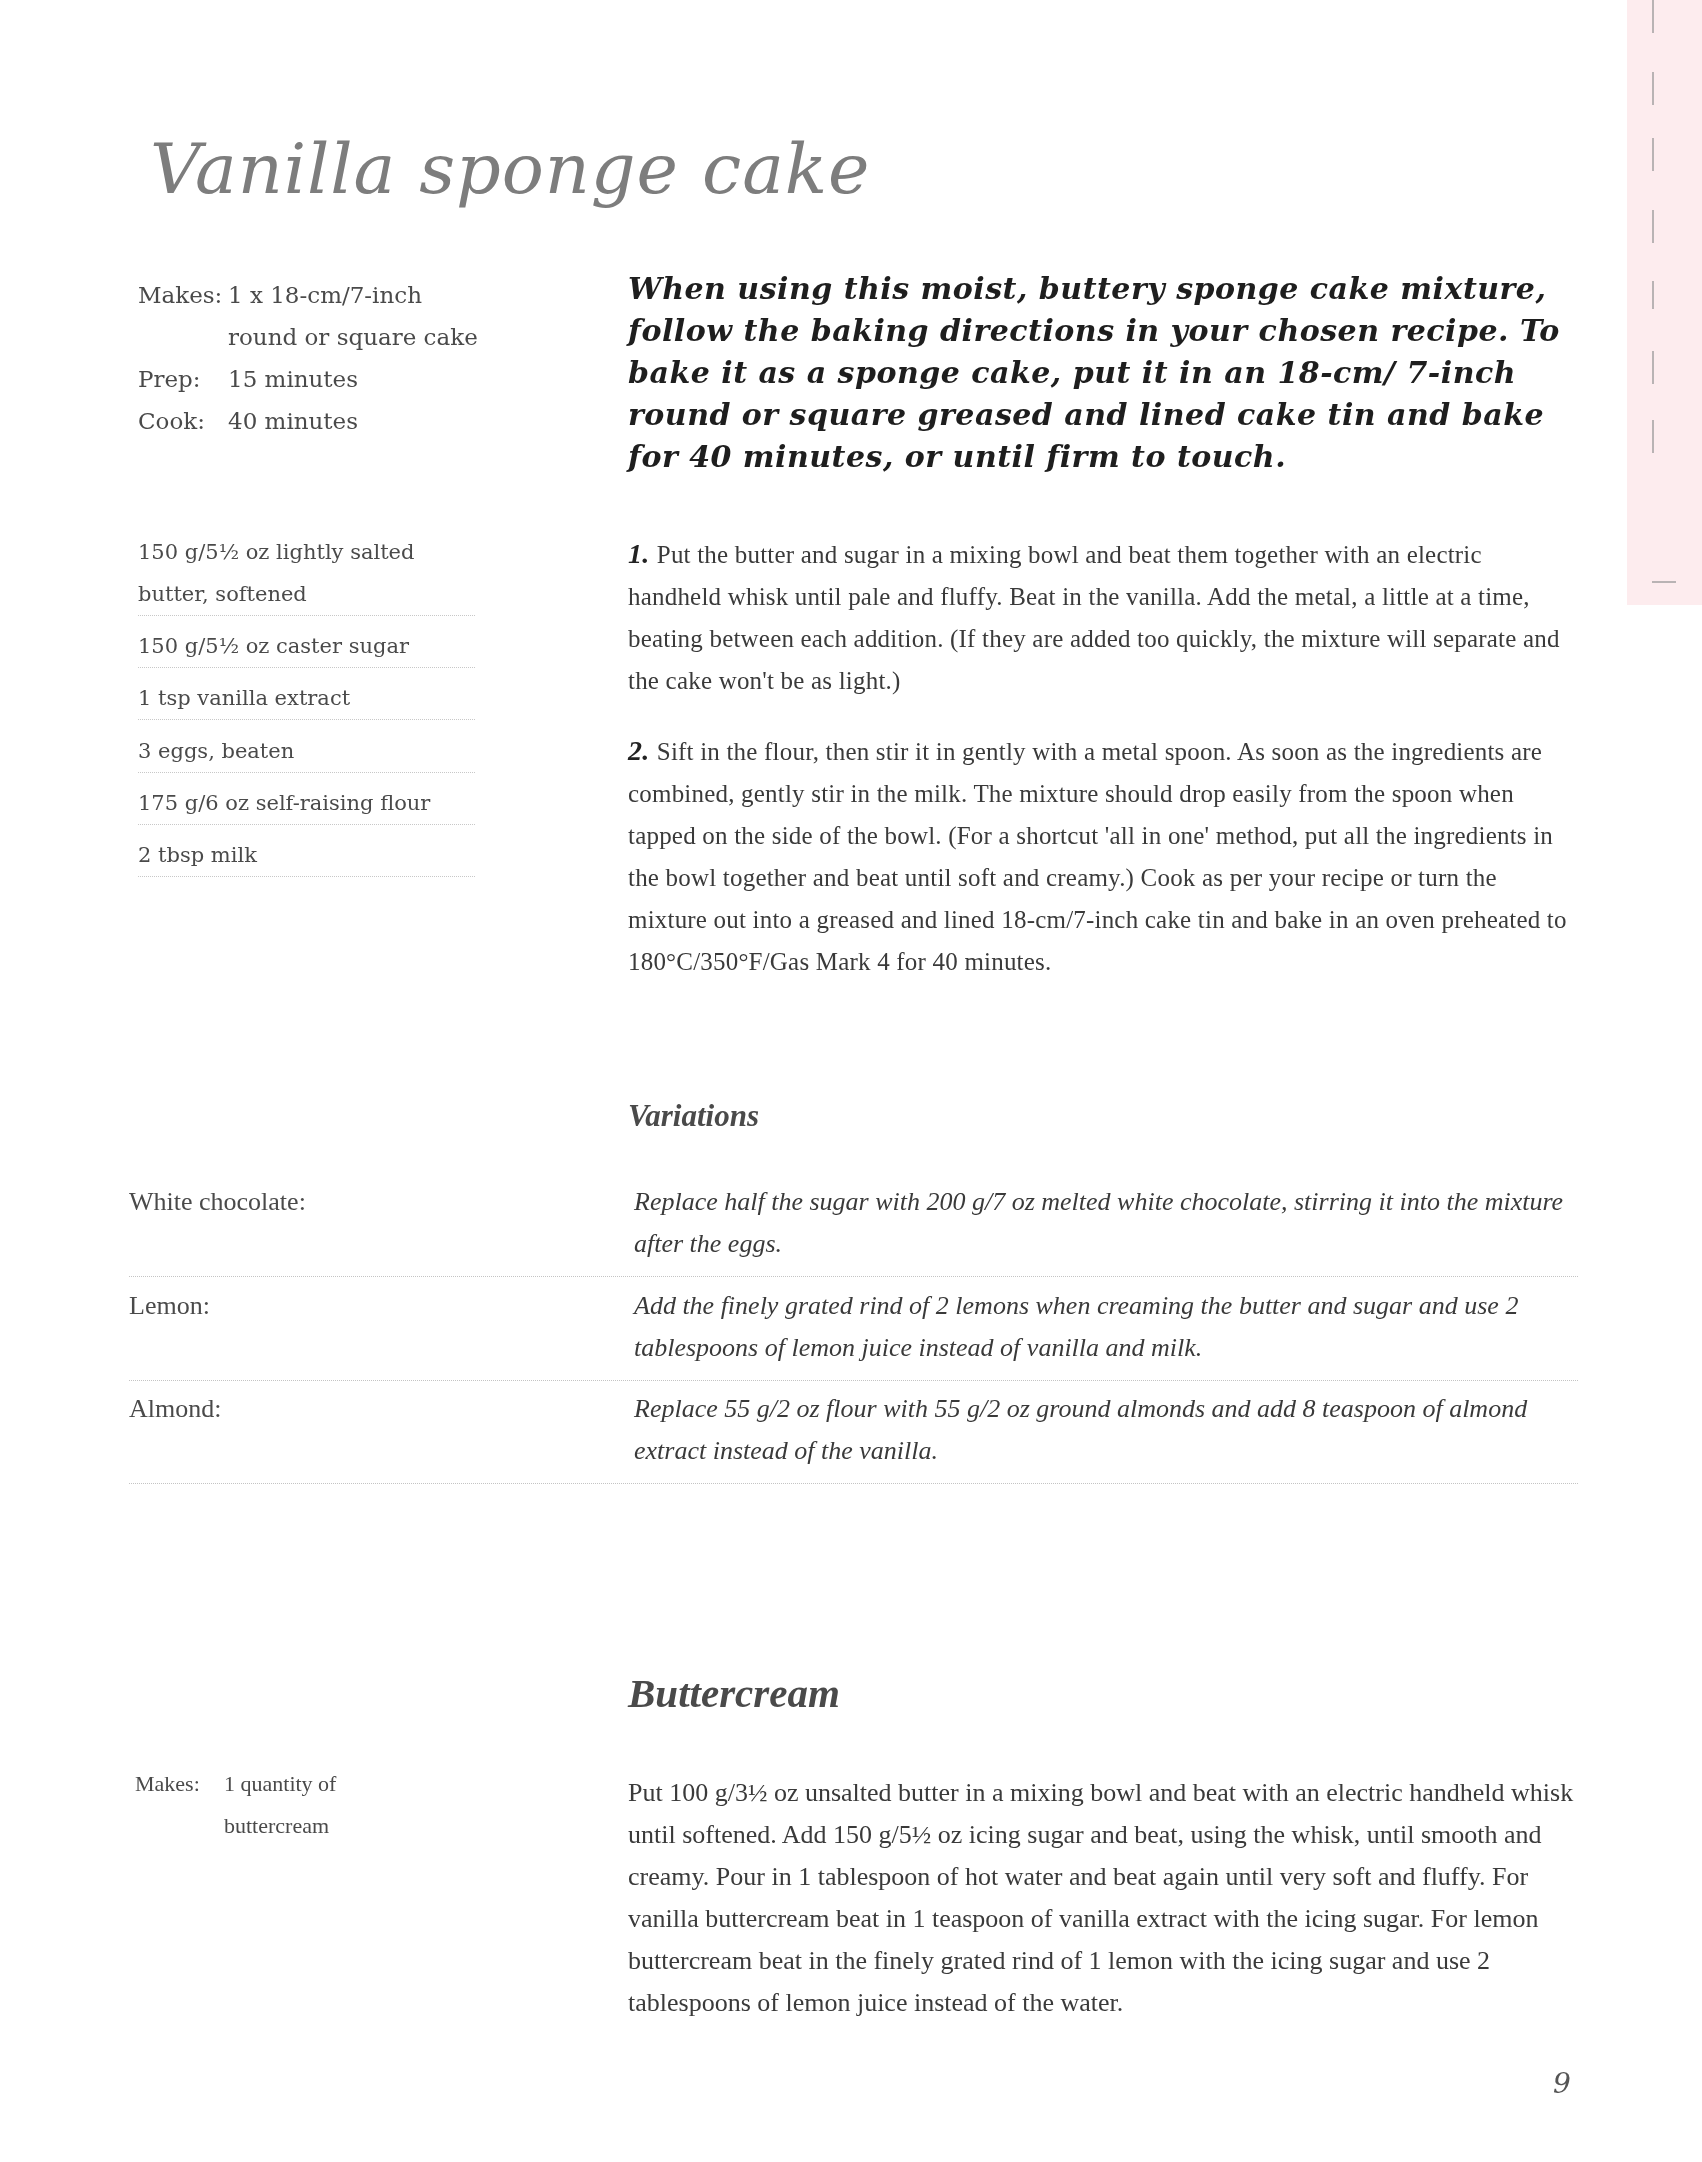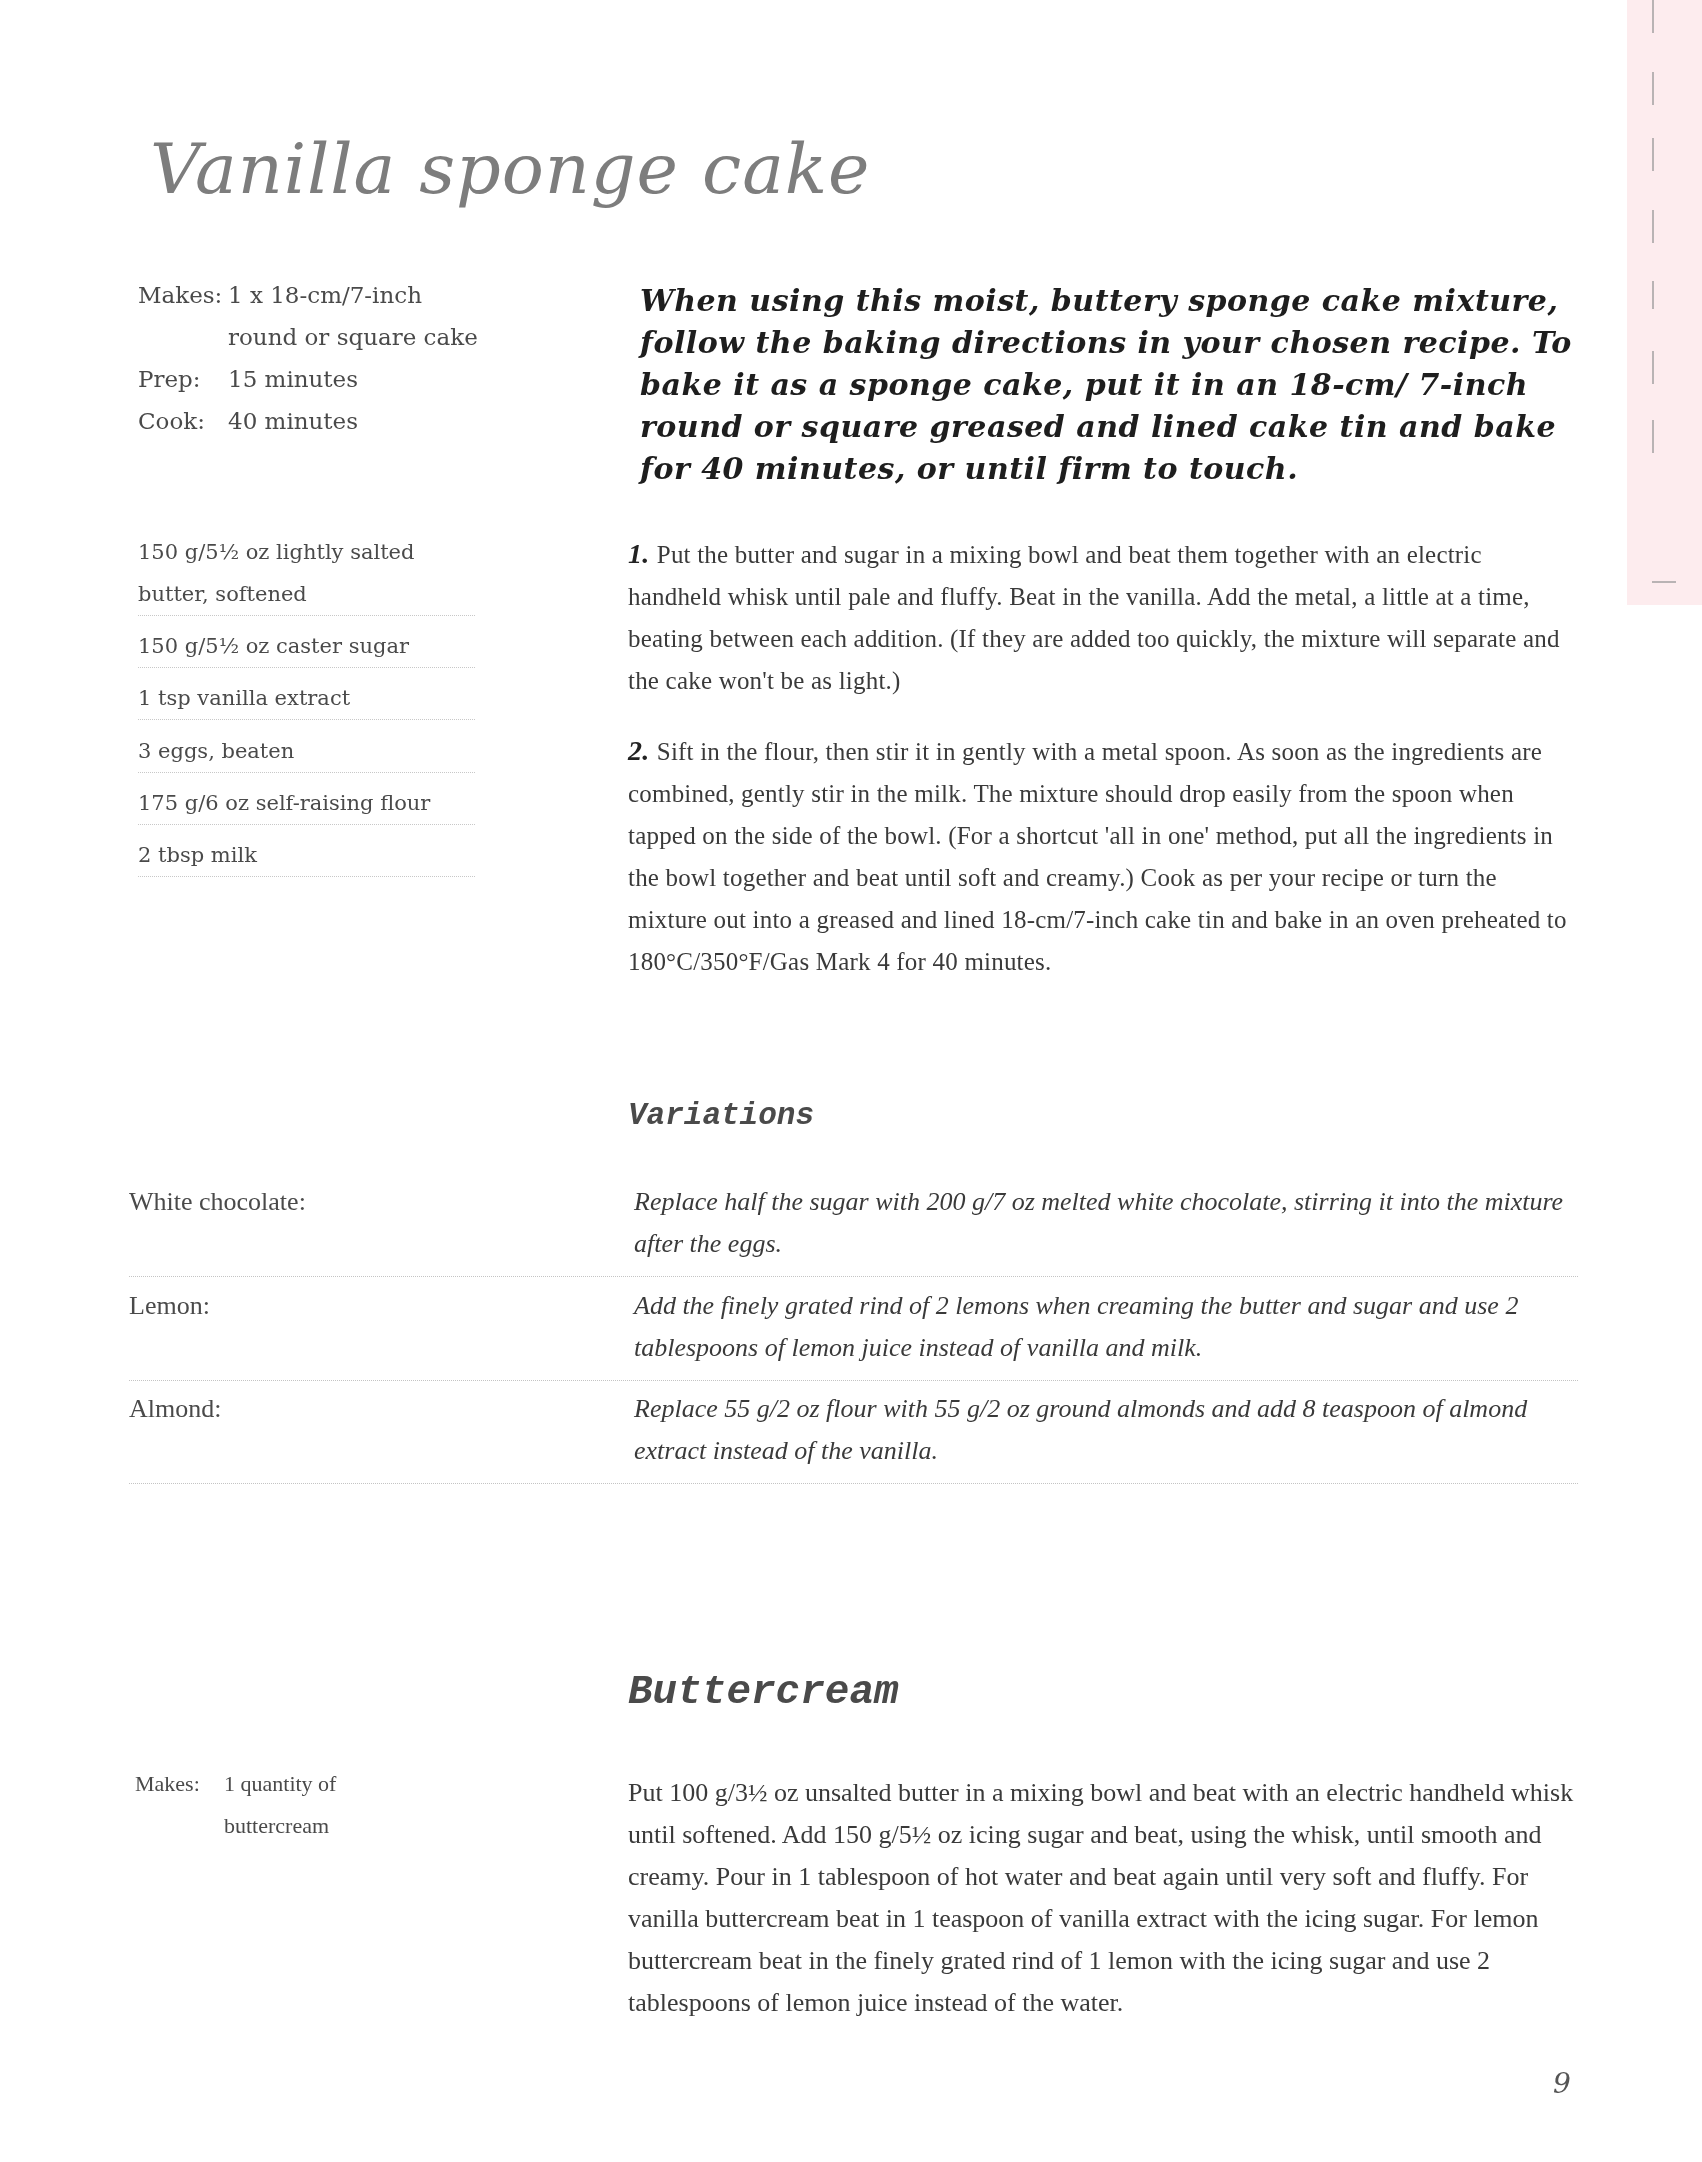--- a/index.html
+++ b/index.html
@@ -39,21 +39,21 @@
   }
   .ing.first { line-height: 42px; }
 
   .step {
     left: 628px; width: 951px; font-size: 25px; line-height: 42px; color: #3a3a3a;
     font-family: "Liberation Serif", serif; letter-spacing: 0.2px;
   }
   .step .num { font-style: italic; font-weight: bold; font-size: 28px; margin-right: 7.4px; color: #222; }
 
   .section-head {
-    left: 628px; font-style: italic; color: #4a4a4a; font-family: Liberation Mono, monospace;
+    left: 628px; font-style: italic; color: #4a4a4a; font-family: Liberation Serif, serif;
   }
 
   .var-table { left: 129px; top: 1174px; width: 1449px; }
   .var-row {
     display: flex; border-bottom: 1.8px dotted #c4c4c4; padding: 7.4px 0 11px 0; gap: 7px;
   }
   .var-label { width: 498px; font-size: 26px; color: #4a4a4a; font-family: "Liberation Serif", serif; line-height: 42px; }
   .var-text { width: 941px; font-size: 26px; color: #3a3a3a; font-family: "Liberation Serif", serif; line-height: 42px; font-style: italic; }
 
   .bc-meta { left: 135px; top: 1763px; font-size: 22px; color: #4a4a4a; line-height: 42px; font-family: "Liberation Serif", serif; }
@@ -95,21 +95,21 @@
   <div class="row">
     <span class="lbl">Prep:</span>
     <span class="val">15 minutes</span>
   </div>
   <div class="row">
     <span class="lbl">Cook:</span>
     <span class="val">40 minutes</span>
   </div>
 </div>
 
-<p class="abs intro" style="margin:12px">When using this moist, buttery sponge cake mixture, follow the baking directions in your chosen recipe. To bake it as a sponge cake, put it in an 18-cm/ 7-inch round or square greased and lined cake tin and bake for 40 minutes, or until firm to touch.</p>
+<p class="abs intro" style="margin:0">When using this moist, buttery sponge cake mixture, follow the baking directions in your chosen recipe. To bake it as a sponge cake, put it in an 18-cm/ 7-inch round or square greased and lined cake tin and bake for 40 minutes, or until firm to touch.</p>
 
 <div class="abs ingredients">
   <div class="ing first">150 g/5½ oz lightly salted butter, softened</div>
   <div class="ing" style="padding-top:9.2px">150 g/5½ oz caster sugar</div>
   <div class="ing" style="padding-top:9.2px">1 tsp vanilla extract</div>
   <div class="ing" style="padding-top:9.2px">3 eggs, beaten</div>
   <div class="ing" style="padding-top:9.2px">175 g/6 oz self-raising flour</div>
   <div class="ing" style="padding-top:9.2px">2 tbsp milk</div>
 </div>
 

